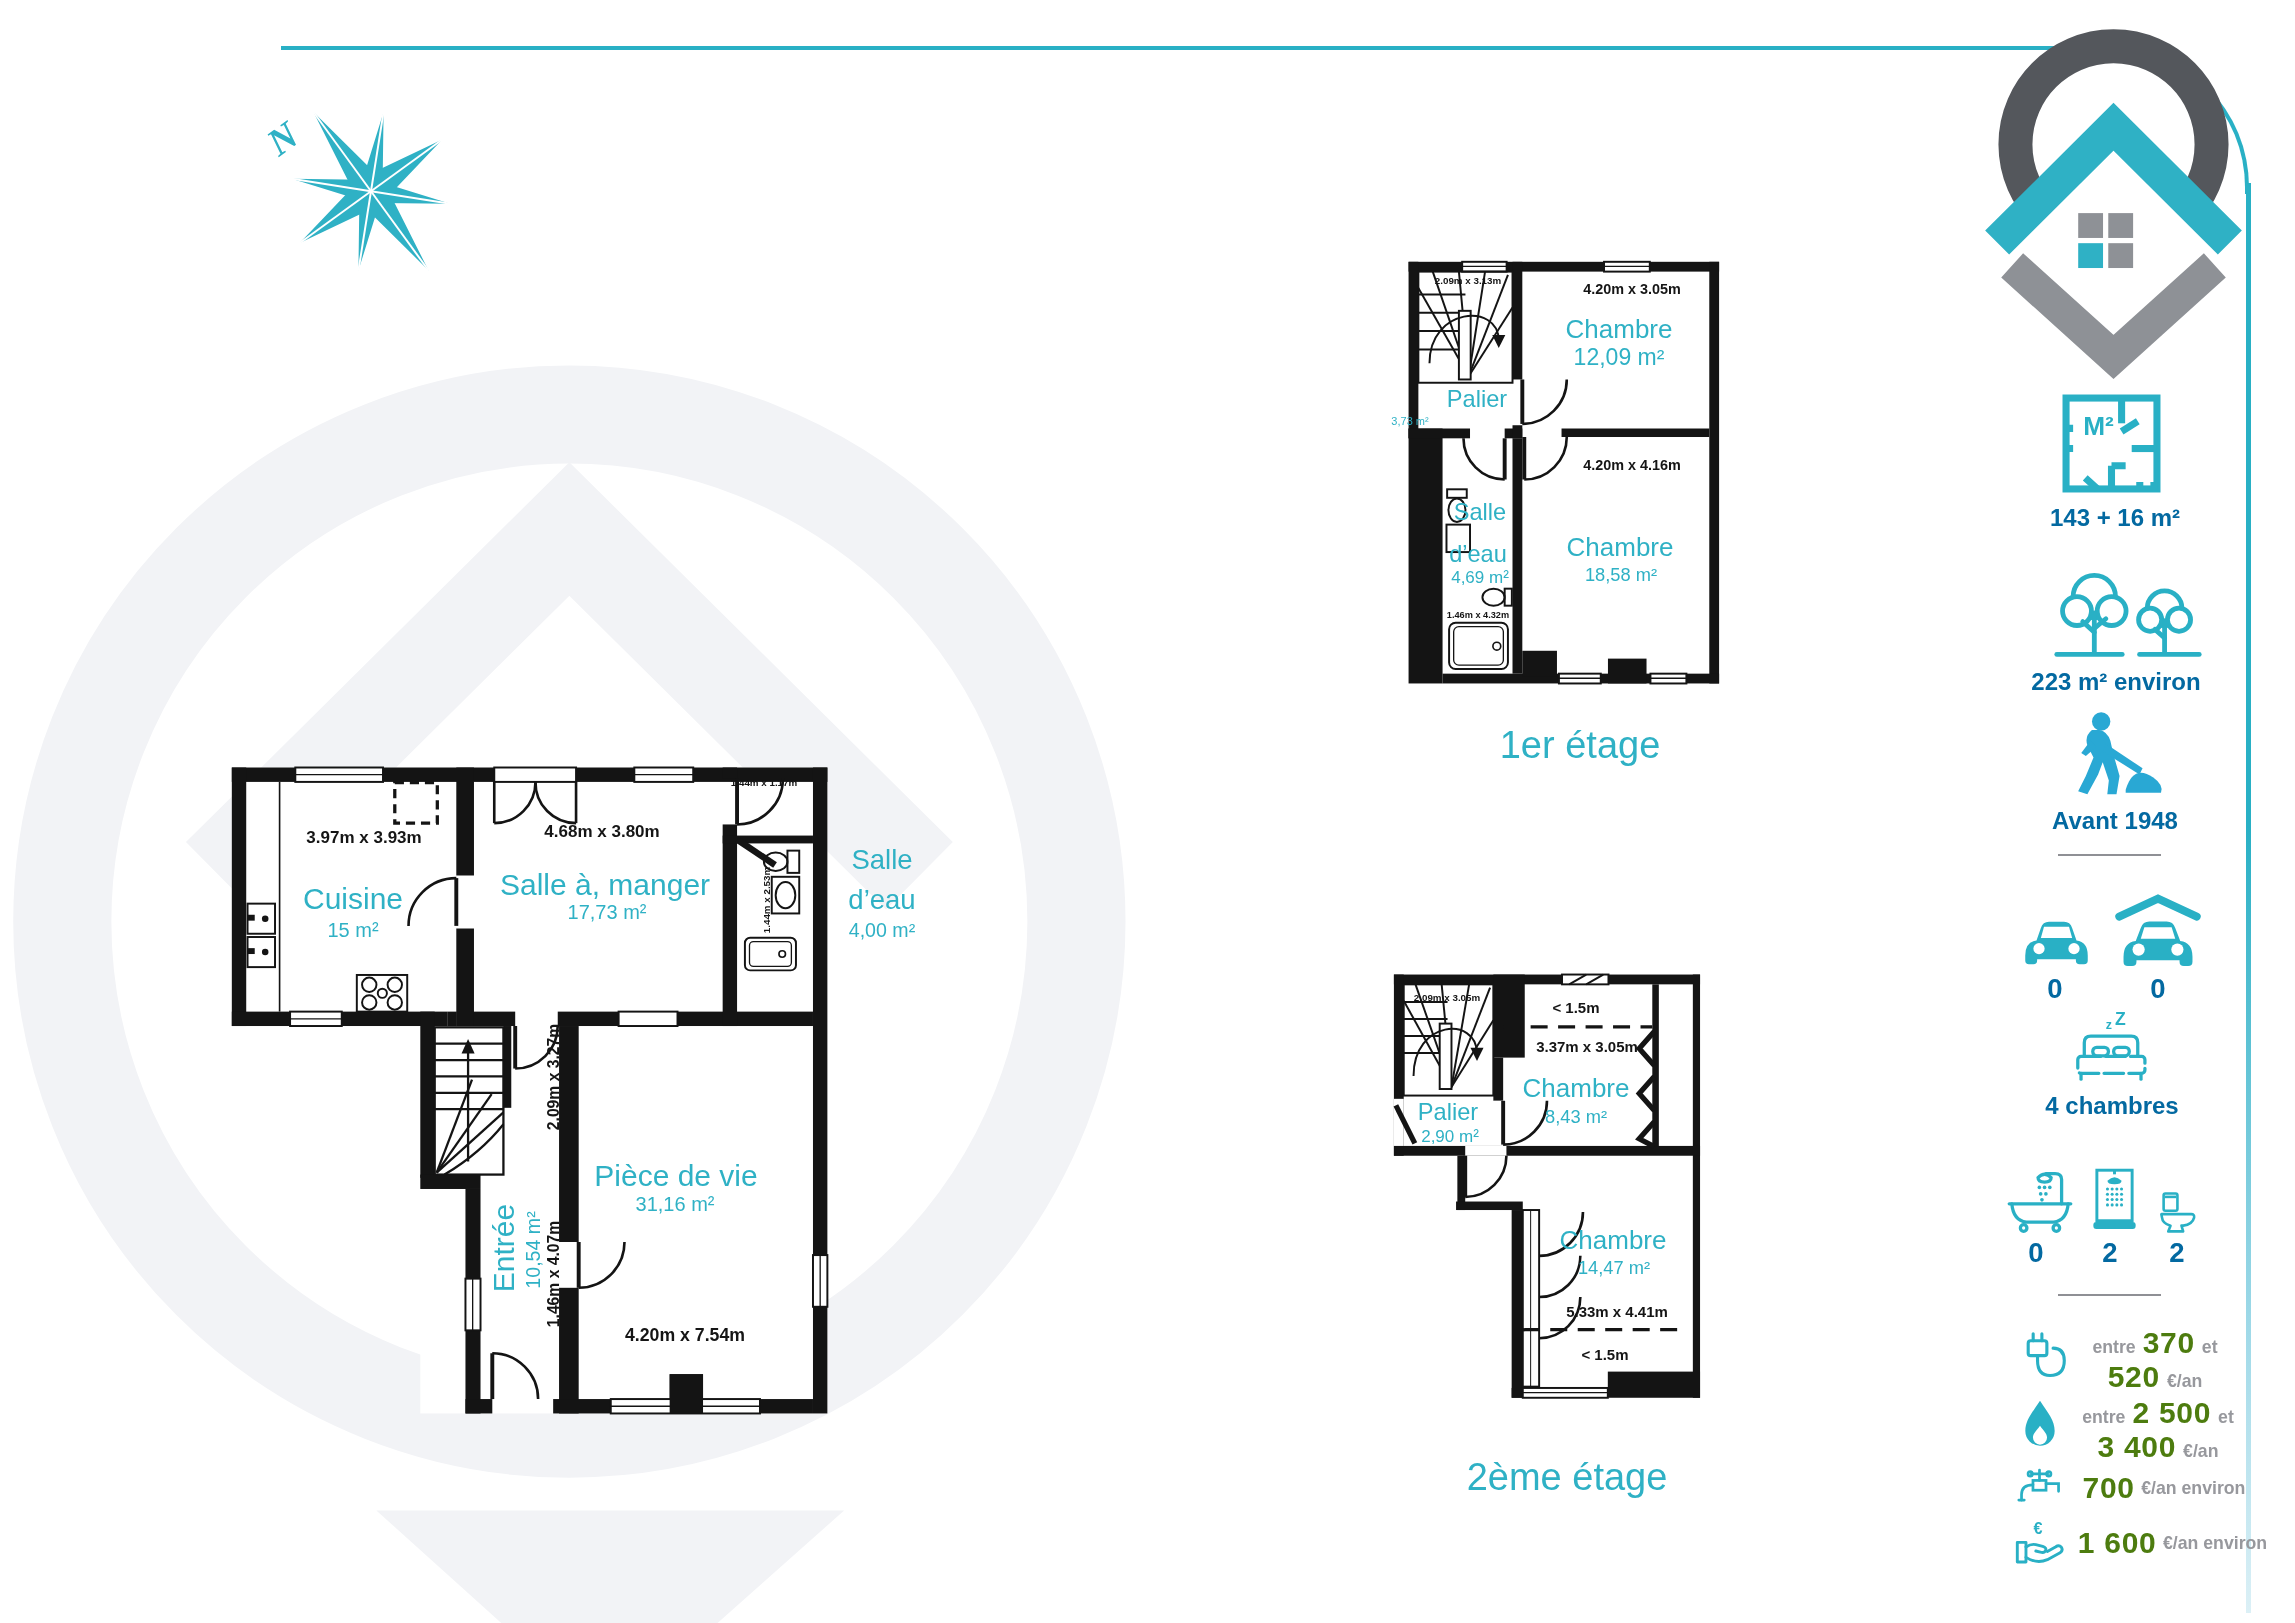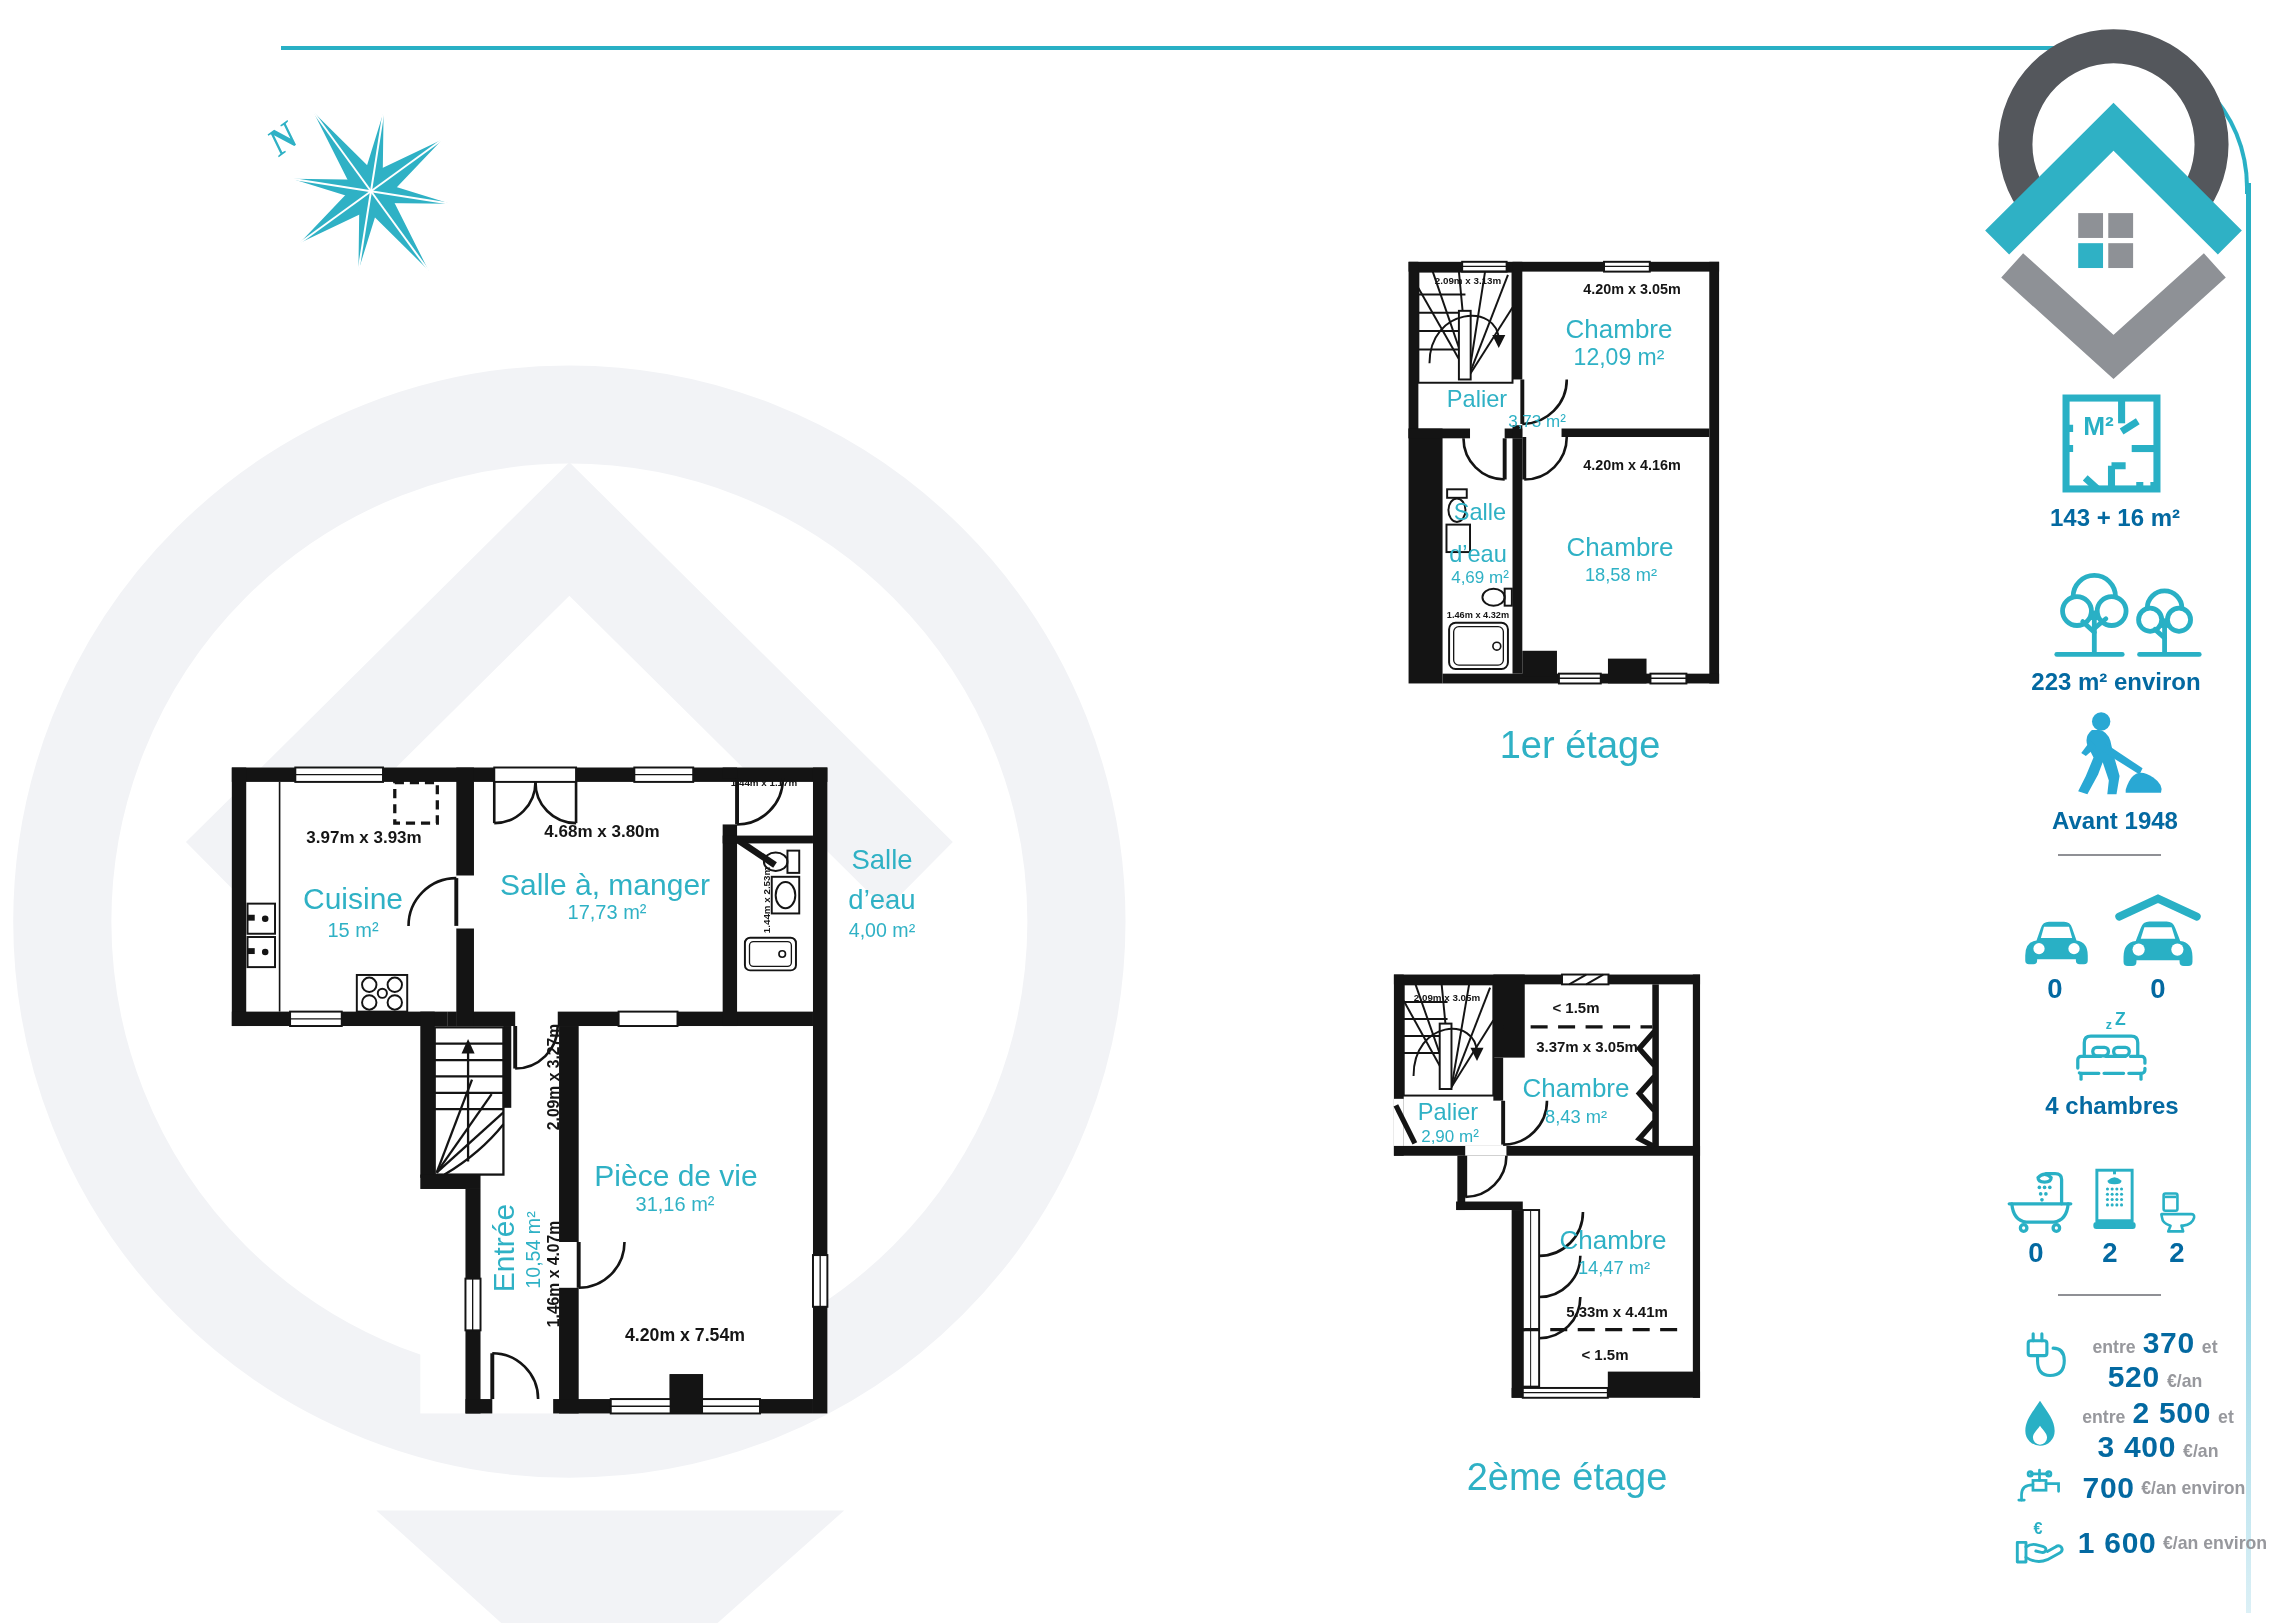--- a/index.html
+++ b/index.html
@@ -8,21 +8,21 @@
   .lbl{position:absolute;transform:translate(-50%,-50%);white-space:nowrap;line-height:1.04;text-align:center;z-index:6;}
   .vert{transform:translate(-50%,-50%) rotate(-90deg);}
   .teal{color:#2fb1c5;}
   .dim{color:#151515;font-weight:700;}
   .gray{color:#0369a1;font-weight:700;}
   .divider{position:absolute;height:2px;background:#8f9095;z-index:6;}
   .baserow{position:absolute;display:flex;align-items:center;justify-content:center;gap:6.5px;z-index:6;}
   .baserow-col{position:absolute;display:flex;flex-direction:column;align-items:center;z-index:6;}
   .baserow-col .line{display:flex;align-items:baseline;gap:7px;}
   .en-sm{font-size:17.7px;color:#97989d;font-weight:700;}
-  .en-lg{font-size:30px;color:#0369a1;font-weight:700;letter-spacing:0.7px;}
+  .en-lg{font-size:30px;color:#4d7c0f;font-weight:700;letter-spacing:0.7px;}
 </style>
 </head>
 <body>
 
 <div id="page">
 
   <svg style="left:0;top:300;width:1178px;height:1427px;z-index:0" viewBox="0 0 1800 2181">
     <circle cx="870" cy="950" r="775" fill="none" stroke="#f2f3f6" stroke-width="150"></circle>
     <path d="M 335,880 L 870,350 L 1405,880" fill="none" stroke="#f2f3f6" stroke-width="145"></path>
     <polygon points="575,1850 1290,1850 930,2170" fill="#f2f3f6"></polygon>
@@ -258,21 +258,21 @@
     <rect x="2215" y="952" width="90" height="71" rx="10" fill="none" stroke="#141414" stroke-width="3"></rect>
     <rect x="2222" y="958" width="76" height="59" rx="8" fill="none" stroke="#141414" stroke-width="2"></rect>
     <circle cx="2288" cy="988" r="6" fill="none" stroke="#141414" stroke-width="2.5"></circle>
   </svg>
 
   <div class="lbl dim" style="left:1468px;top:281px;font-size:9.8px;">2.09m x 3.13m</div>
   <div class="lbl dim" style="left:1632px;top:289px;font-size:14.4px;">4.20m x 3.05m</div>
   <div class="lbl teal" style="left:1619px;top:330px;font-size:26px;">Chambre</div>
   <div class="lbl teal" style="left:1619px;top:358px;font-size:23px;">12,09 m²</div>
   <div class="lbl teal" style="left:1477px;top:399px;font-size:23.6px;">Palier</div>
-  <div class="lbl teal" style="left:1537px;top:422px;font-size:17px;text-align:right;">3,73 m²</div>
+  <div class="lbl teal" style="left:1410px;top:422px;font-size:11px;text-align:right;">3,73 m²</div>
   <div class="lbl dim" style="left:1632px;top:465px;font-size:14.4px;">4.20m x 4.16m</div>
   <div class="lbl teal" style="left:1480px;top:512px;font-size:23.6px;">Salle</div>
   <div class="lbl teal" style="left:1478px;top:554px;font-size:23.6px;">d’eau</div>
   <div class="lbl teal" style="left:1480px;top:578px;font-size:17px;">4,69 m²</div>
   <div class="lbl dim" style="left:1478px;top:616px;font-size:9.2px;">1.46m x 4.32m</div>
   <div class="lbl teal" style="left:1620px;top:548px;font-size:26px;">Chambre</div>
   <div class="lbl teal" style="left:1621px;top:575px;font-size:18.3px;">18,58 m²</div>
   <div class="lbl teal" style="left:1580px;top:746px;font-size:38px;">1er étage</div>
 
   <svg style="left:1384px;top:968px;width:324px;height:435px;z-index:2" viewBox="2115 1480 495 665">

